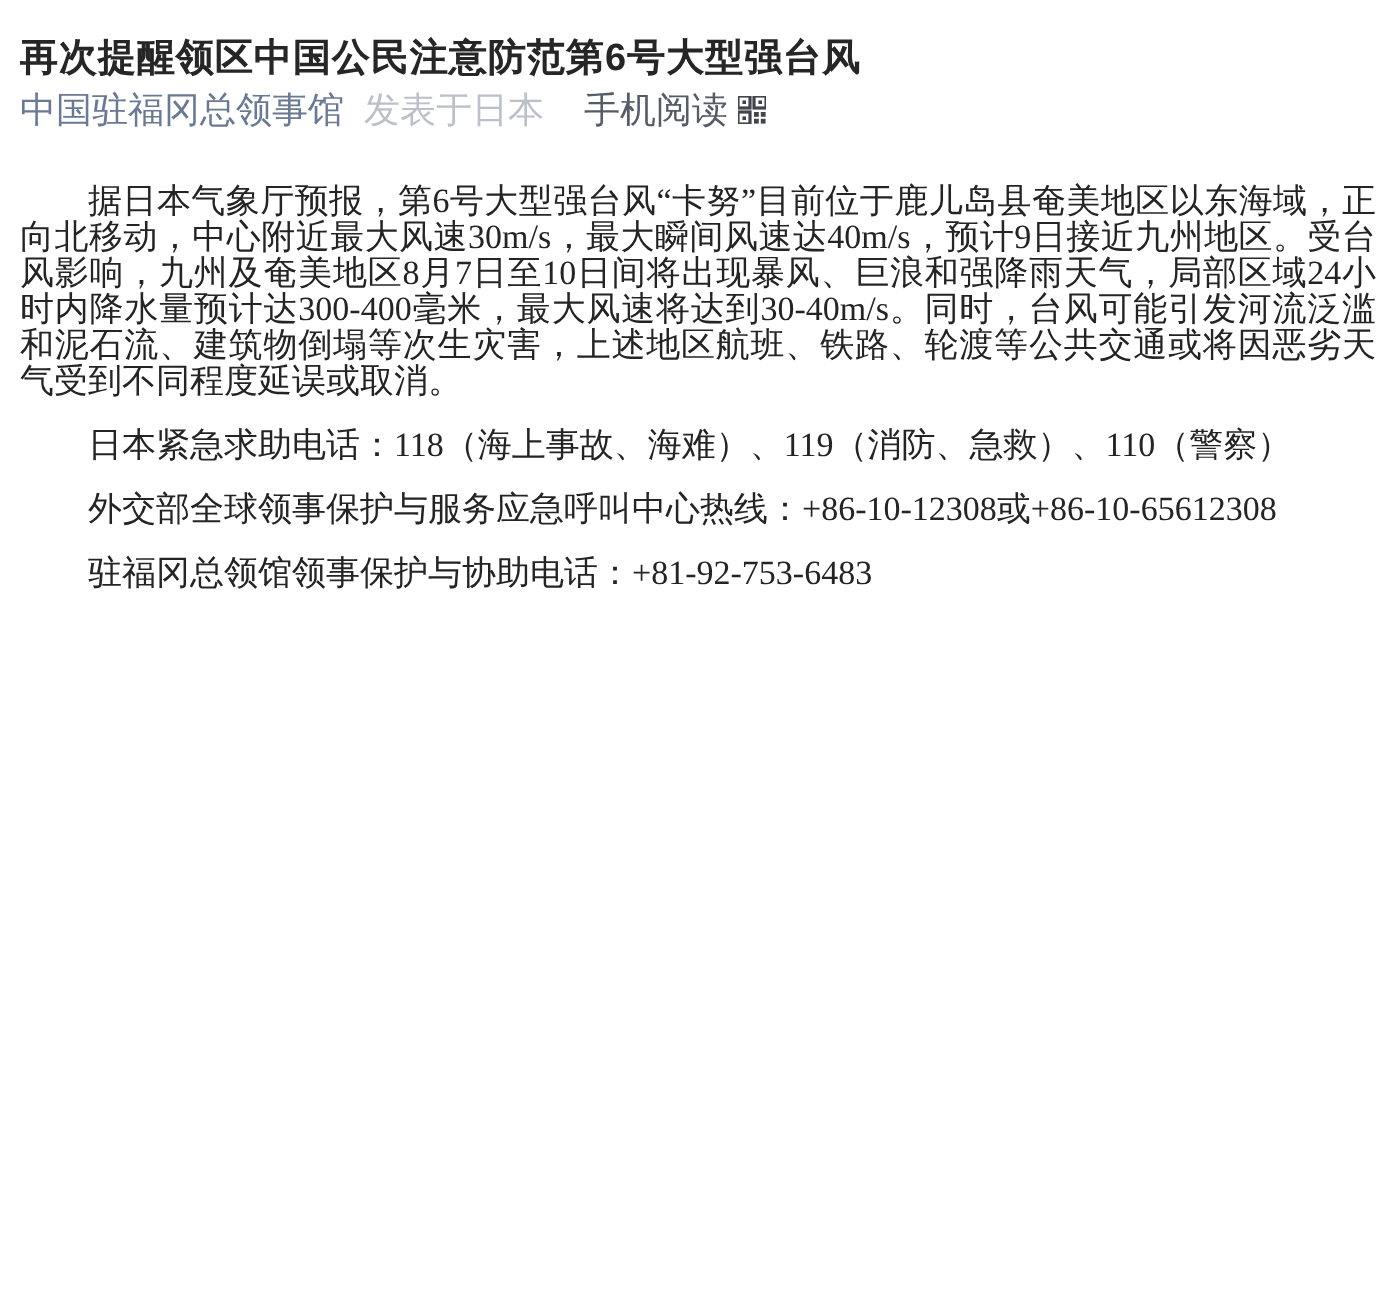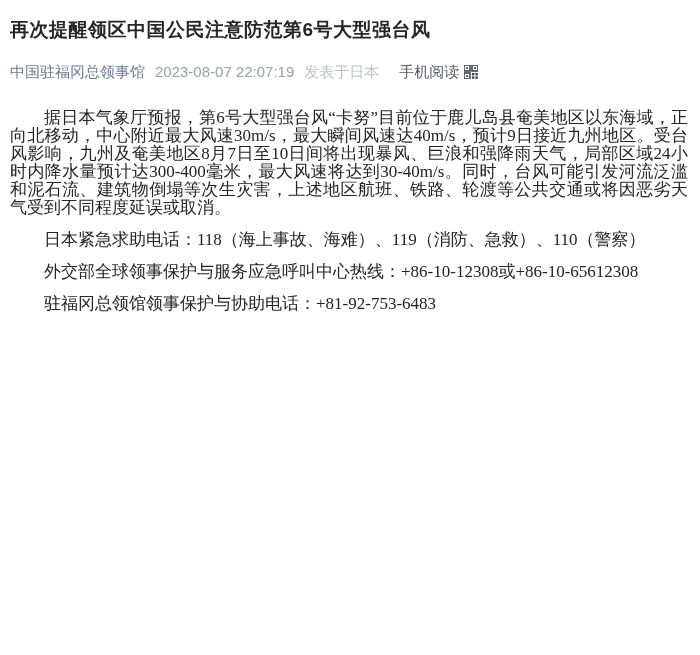--- a/index.html
+++ b/index.html
@@ -20,24 +20,23 @@
   .article-title {
     margin: 4px 0 0 0;
     font-size: 19px;
     line-height: 31px;
     font-weight: 700;
     color: #262626;
     letter-spacing: 0.5px;
     font-family: "Liberation Sans", "DejaVu Sans", sans-serif;
   }
   .meta-row {
-    margin-top: 17px;
     display: flex;
     align-items: center;
-    font-size: 15px;
+    font-size: 18px;
     line-height: 20px;
     white-space: nowrap;
   }
   .account-name {
     color: #6b7a93;
     cursor: pointer;
   }
   .timestamp {
     color: #9b9fa6;
     margin-left: 10px;
@@ -74,21 +73,20 @@
 </style>
 </head>
 <body>
 
 <div class="page">
 
   <h1 class="article-title">再次提醒领区中国公民注意防范第6号大型强台风</h1>
 
   <div class="meta-row">
     <span class="account-name">中国驻福冈总领事馆</span>
-    <span class="timestamp">2023-08-07 22:07:19</span>
     <span class="publish-location">发表于日本</span>
     <span class="mobile-read">
       <span>手机阅读</span>
       <svg class="qr-icon" viewBox="0 0 14 14" xmlns="http://www.w3.org/2000/svg">
         <g fill="#41464d">
           <rect x="0" y="0" width="6" height="6" fill="none" stroke="#41464d" stroke-width="1.6"></rect>
           <rect x="2.2" y="2.2" width="1.8" height="1.8"></rect>
           <rect x="8" y="0" width="6" height="6" fill="none" stroke="#41464d" stroke-width="1.6"></rect>
           <rect x="10.2" y="2.2" width="1.8" height="1.8"></rect>
           <rect x="0" y="8" width="6" height="6" fill="none" stroke="#41464d" stroke-width="1.6"></rect>

